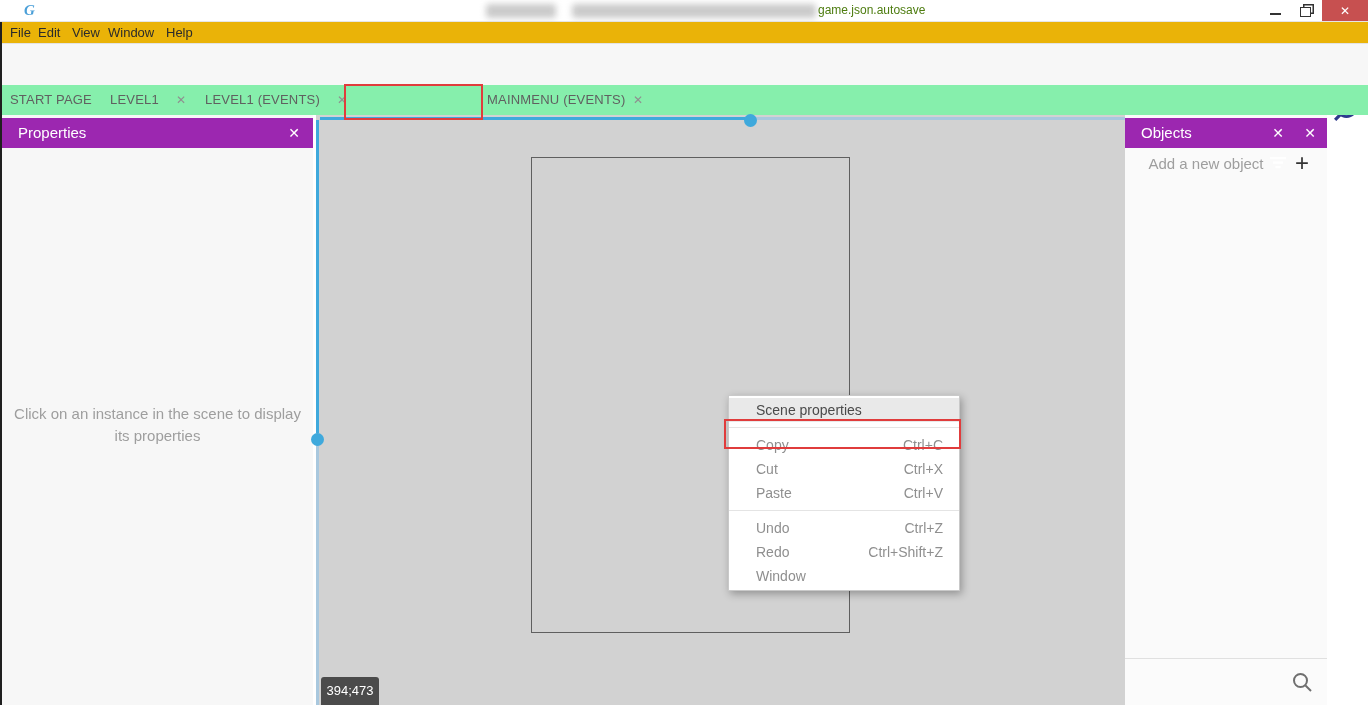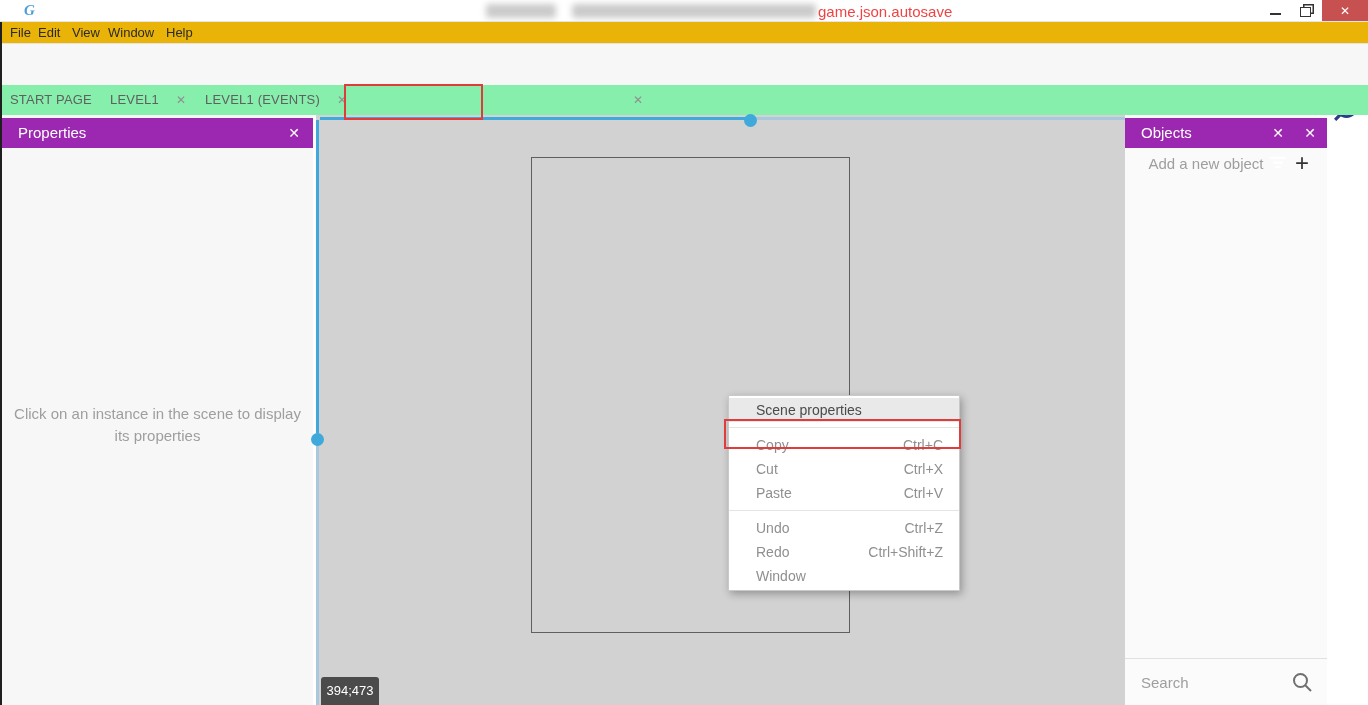--- a/index.html
+++ b/index.html
@@ -5,21 +5,21 @@
   * { margin:0; padding:0; box-sizing:border-box; }
   body { font-family:"Liberation Sans", sans-serif; background:#fff; }
   #app { position:relative; width:1368px; height:705px; background:#fff; overflow:hidden; }
 
   
   .titlebar { position:absolute; left:0; top:0; width:1368px; height:22px; background:#ffffff; border-bottom:1px solid #e6e6e6; }
   .logo { position:absolute; left:24px; top:2px; width:18px; height:18px; color:#4a9fd8; font:italic bold 15px "Liberation Serif", serif; }
   .blur-seg { position:absolute; top:4px; height:14px; background:#b9b9b9; border-radius:3px; filter:blur(3px); opacity:.75; }
   .blur1 { left:486px; width:70px; }
   .blur2 { left:572px; width:244px; }
-  .title-text { position:absolute; left:818px; top:3px; font-size:15px; color:#ef4444; white-space:nowrap; }
+  .title-text { position:absolute; left:818px; top:3px; font-size:12px; color:#4d7c0f; white-space:nowrap; }
   .winbtn { position:absolute; top:0; height:21px; display:flex; align-items:center; justify-content:center; color:#333; cursor:default; }
   .btn-min { left:1258px; width:34px; }
   .btn-min::before { content:""; width:11px; height:2px; background:#333; margin-top:6px; }
   .btn-restore { left:1292px; width:30px; }
   .btn-restore::before { content:""; width:9px; height:8px; border:1.5px solid #333; box-shadow:3px -3px 0 -1.5px #fff, 3px -3px 0 0 #333; margin:2px 3px 0 0; }
   .btn-close { left:1322px; width:46px; background:#c75050; color:#fff; font-size:12px; }
   .btn-close::before { content:"\2715"; }
 
   
   .menubar { position:absolute; left:0; top:22px; width:1368px; height:22px; background:#eab308; border-bottom:1px solid #e3e3e3;padding-left:19px; }
@@ -250,20 +250,21 @@
     <span class="tab-close" style="left:176px"></span>
 
     <span class="tab-label" style="left:205px">LEVEL1 (EVENTS)</span>
     <span class="tab-close" style="left:337px"></span>
 
     <div class="tab-active">
       <span class="tab-label">MAINMENU</span>
       <span class="tab-close"></span>
     </div>
 
+    <span class="tab-label" style="left:487px">MAINMENU (EVENTS)</span>
     <span class="tab-close" style="left:633px"></span>
   </div>
   <div class="annotation anno-tab"></div>
 
   <div class="left-edge"></div>
 
   <div class="panel panel-left">
     <div class="panel-header">
       <span class="panel-title">Properties</span>
       <span class="panel-x" style="right:8px"></span>
@@ -324,21 +325,20 @@
             <rect x="6.5" y="10" width="5" height="2.2" fill="#fff"></rect>
           </svg>
       </span>
       <span class="panel-x" style="right:6px"></span>
     </div>
     <div class="add-row">
       <span class="add-label">Add a new object</span>
       <span class="plus-icon"></span>
     </div>
     <div class="search-row">
-      <input class="search-input" type="text" placeholder="Search" style="">
       <span class="search-icon">
         <svg viewBox="0 0 22 22" width="22" height="22">
             <circle cx="9.5" cy="9.5" r="6.5" fill="none" stroke="#6f6f6f" stroke-width="2"></circle>
             <line x1="14.5" y1="14.5" x2="20" y2="20" stroke="#6f6f6f" stroke-width="2"></line>
           </svg>
       </span>
     </div>
   </div>
 
 </div>

